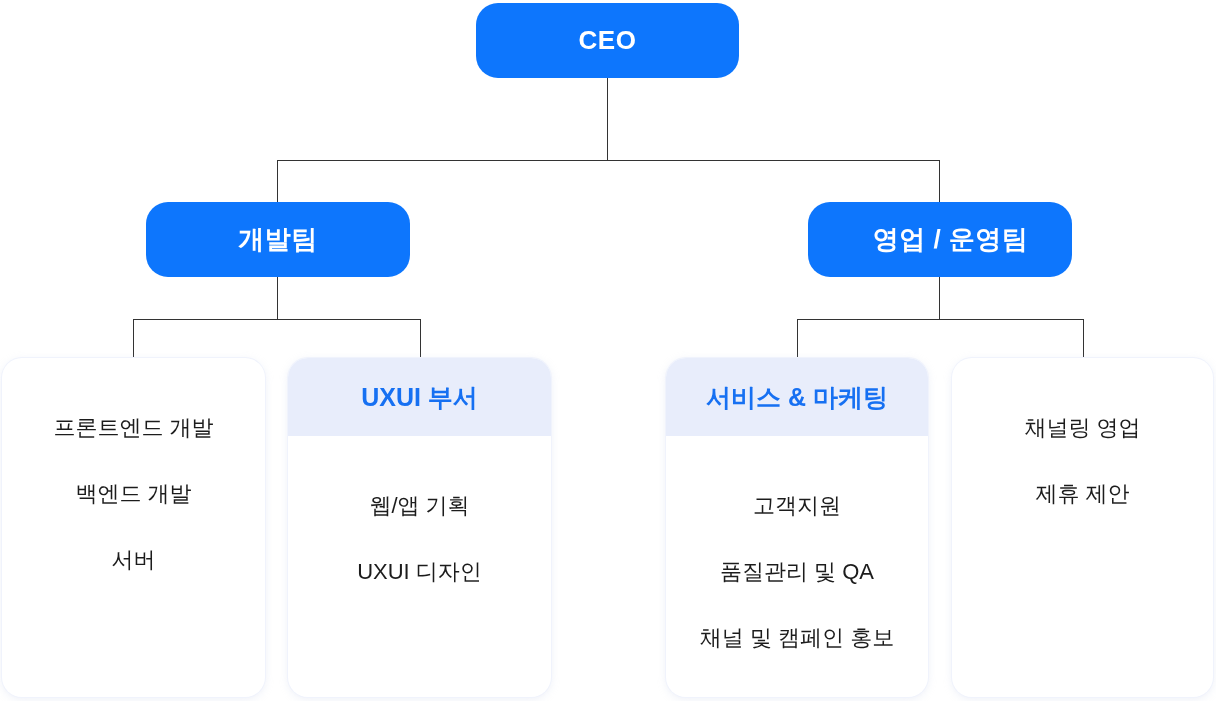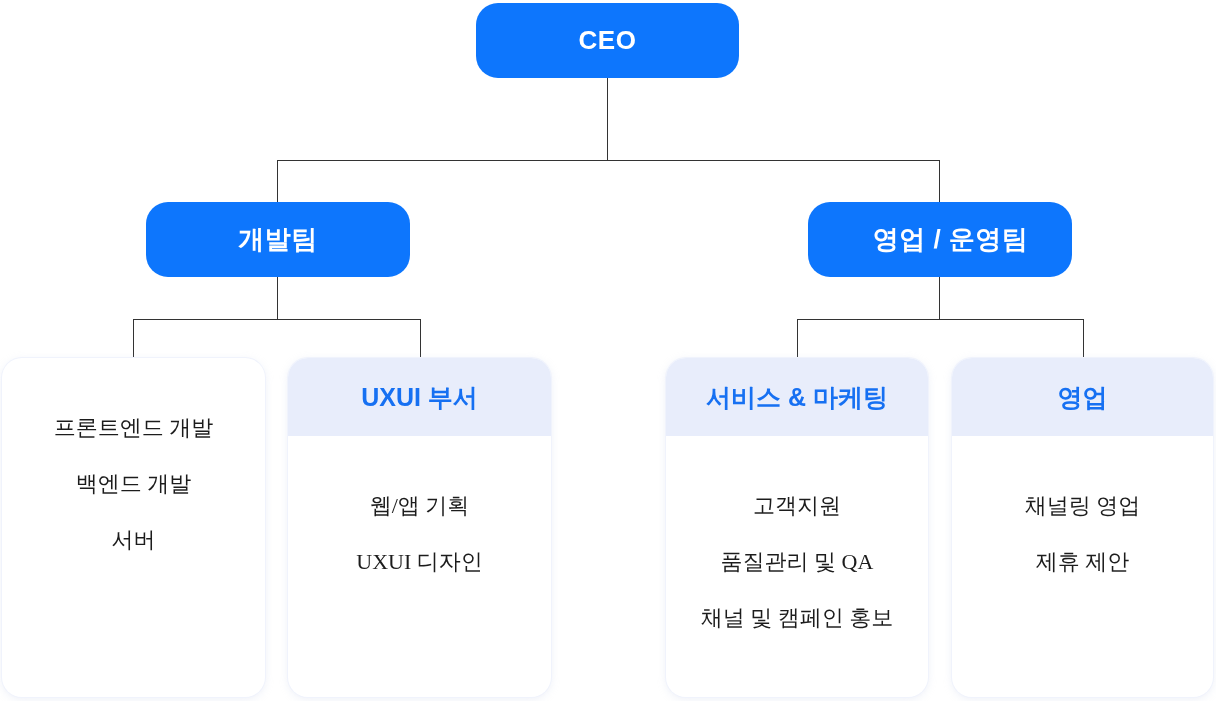--- a/index.html
+++ b/index.html
@@ -57,22 +57,22 @@
   .card-2{left:288px;width:263px;}
   .card-3{left:666px;width:262px;}
   .card-4{left:952px;width:261px;}
   .card-header{
     height:78px;background:var(--header-bg);
     display:flex;align-items:center;justify-content:center;
     color:var(--header-text);font-weight:bold;font-size:25px;
   }
   .card-body{
     display:flex;flex-direction:column;align-items:center;
-    padding-top:56px;gap:28px;
-    color:var(--item-text);font-size:22px;line-height:28px;font-family:Liberation Serif, serif;
+    padding-top:56px;gap:38px;
+    color:var(--item-text);font-size:22px;line-height:28px;
   }
 </style>
 </head>
 <body>
 
 <div class="canvas">
 
   <div class="line v l-ceo-v"></div>
   <div class="line h l-lvl1-h"></div>
   <div class="line v l-dev-stub"></div>
@@ -116,20 +116,19 @@
 
   <div class="card card-2">
     <div class="card-header">UXUI 부서</div>
     <div class="card-body">
       <div>웹/앱 기획</div>
       <div>UXUI 디자인</div>
     </div>
   </div>
 
   <div class="card card-4">
-    <div class="card-header">영업</div>
     <div class="card-body">
       <div>채널링 영업</div>
       <div>제휴 제안</div>
     </div>
   </div>
 
 </div>
 
 </body></html>

